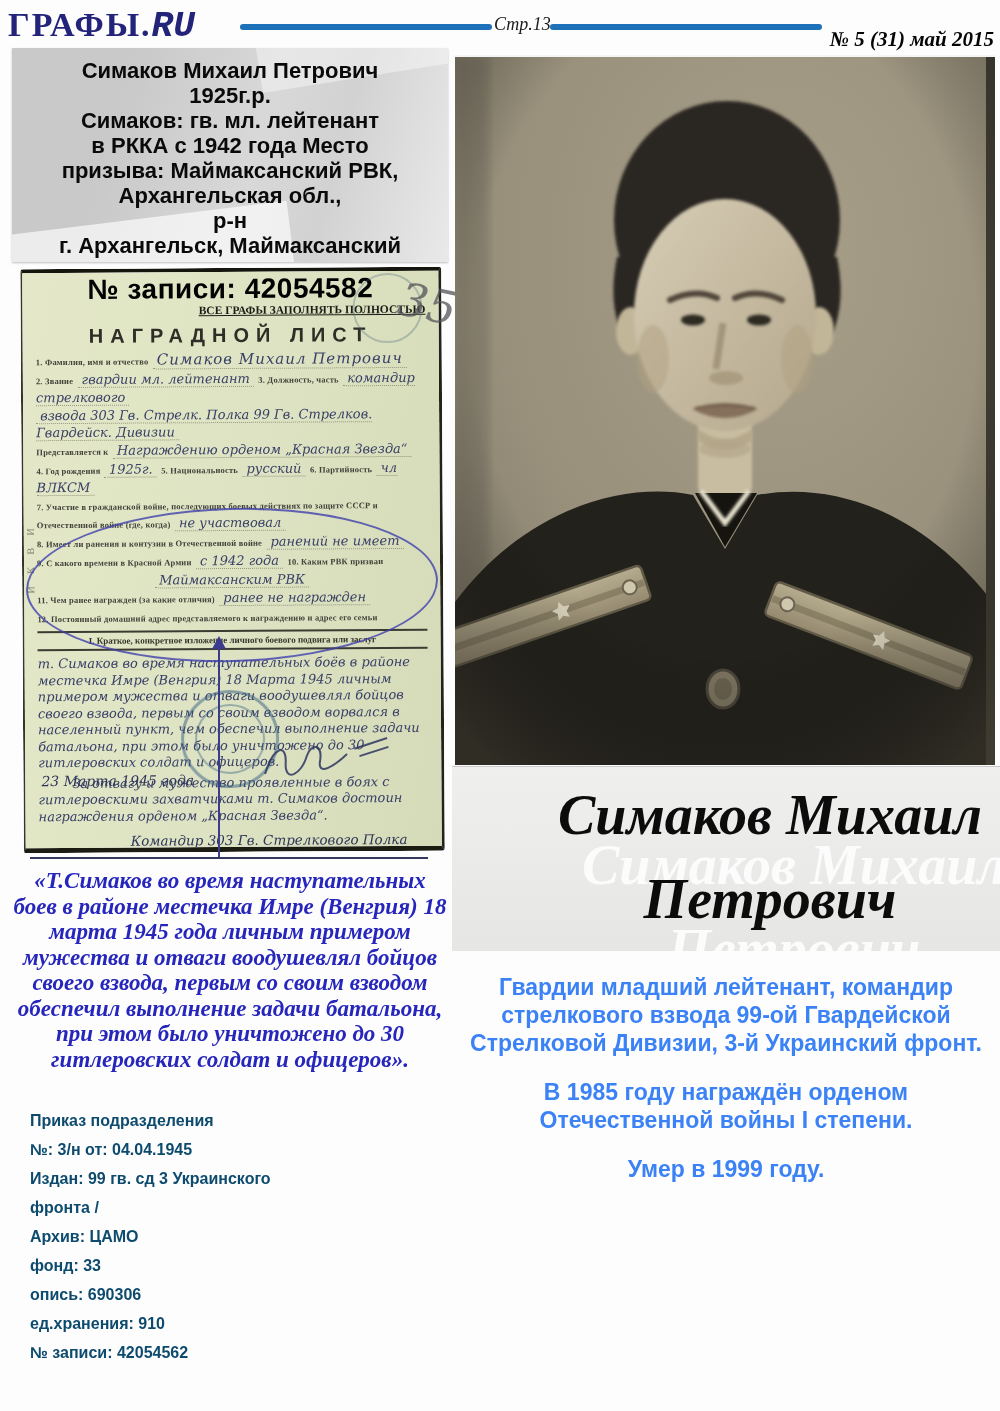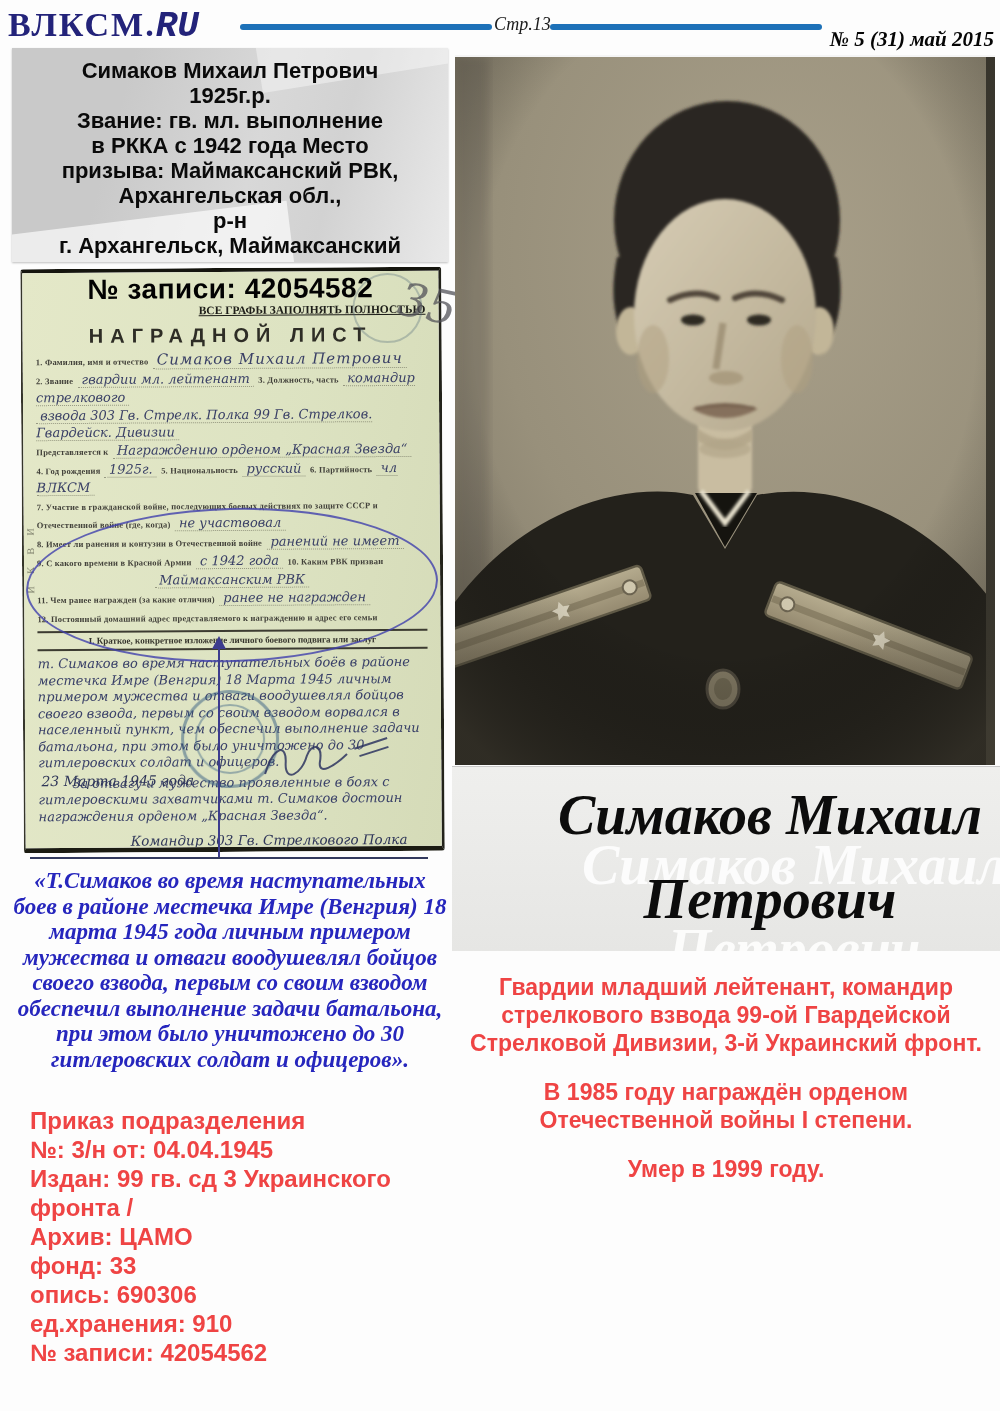--- a/index.html
+++ b/index.html
@@ -77,60 +77,60 @@
       border-left:7px solid transparent;border-right:7px solid transparent;border-bottom:13px solid #3c3c8e;}
   .callout-hline{position:absolute;left:30px;top:857px;width:398px;height:2px;background:#333a5e;}
 
   
   .quote-block{position:absolute;left:12px;top:868px;width:436px;text-align:center;}
   .quote-line{font-family:Liberation Serif, serif;font-weight:bold;font-style:italic;
       font-size:23px;line-height:25.5px;color:#2626bd;white-space:nowrap;}
 
   
   .order-block{position:absolute;left:30px;top:1106px;width:420px;}
-  .order-line{font-weight:bold;font-size:24px;line-height:29px;color:#ef4444;white-space:nowrap;}
+  .order-line{font-weight:bold;font-size:16px;line-height:29px;color:#0c4a6e;white-space:nowrap;}
 
   
   .photo{position:absolute;left:455px;top:57px;width:540px;height:708px;background:#98907b;
       box-shadow:0 -2px 0 #f5f5f5;}
   .photo svg{display:block;}
 
   
   .title-strip{position:absolute;left:452px;top:766px;width:636px;height:184px;
       background:linear-gradient(#efefed,#e6e6e4);border-top:1px solid #c9c9c9;overflow:hidden;}
   .title-layer{position:absolute;left:0;top:6px;width:100%;text-align:center;}
   .title-line{font-family:"Liberation Serif",serif;font-weight:bold;font-style:italic;
       font-size:56px;line-height:84px;white-space:nowrap;}
   .title-layer.main{color:#0c0c0c;z-index:2;}
   .title-layer.ghost{color:rgba(255,255,255,.85);transform:translate(24px,50px);z-index:1;}
 
   
   .bio{position:absolute;left:452px;top:952px;width:548px;text-align:center;}
-  .bio p{font-weight:bold;font-size:23px;line-height:28px;color:#ef4444;margin:21px 14px;}
+  .bio p{font-weight:bold;font-size:23px;line-height:28px;color:#3b82f6;margin:21px 14px;}
 </style>
 </head>
 <body>
 
 <div id="page">
 
   <div class="hdr-logo">
-    <span>ВЛКСМ.</span><span class="suffix">RU</span>
+    <span>ГРАФЫ.</span><span class="suffix">RU</span>
   </div>
   <div class="hdr-rule left"></div>
   <div class="hdr-page">Стр.13</div>
   <div class="hdr-rule right"></div>
   <div class="hdr-issue">№ 5 (31) май 2015</div>
 
   <div class="info-block">
     <div class="info-streak"></div>
     <div class="info-streak2"></div>
     <div class="info-lines">
       <div class="info-line">Симаков Михаил Петрович</div>
       <div class="info-line">1925г.р.</div>
-      <div class="info-line">Звание: гв. мл. выполнение</div>
+      <div class="info-line">Симаков: гв. мл. лейтенант</div>
       <div class="info-line">в РККА с 1942 года Место</div>
       <div class="info-line">призыва: Маймаксанский РВК,</div>
       <div class="info-line">Архангельская обл.,</div>
       <div class="info-line">р-н</div>
       <div class="info-line">г. Архангельск, Маймаксанский</div>
     </div>
   </div>
 
   <div class="paper">
     <div class="doc-record">№ записи: 42054582</div>

